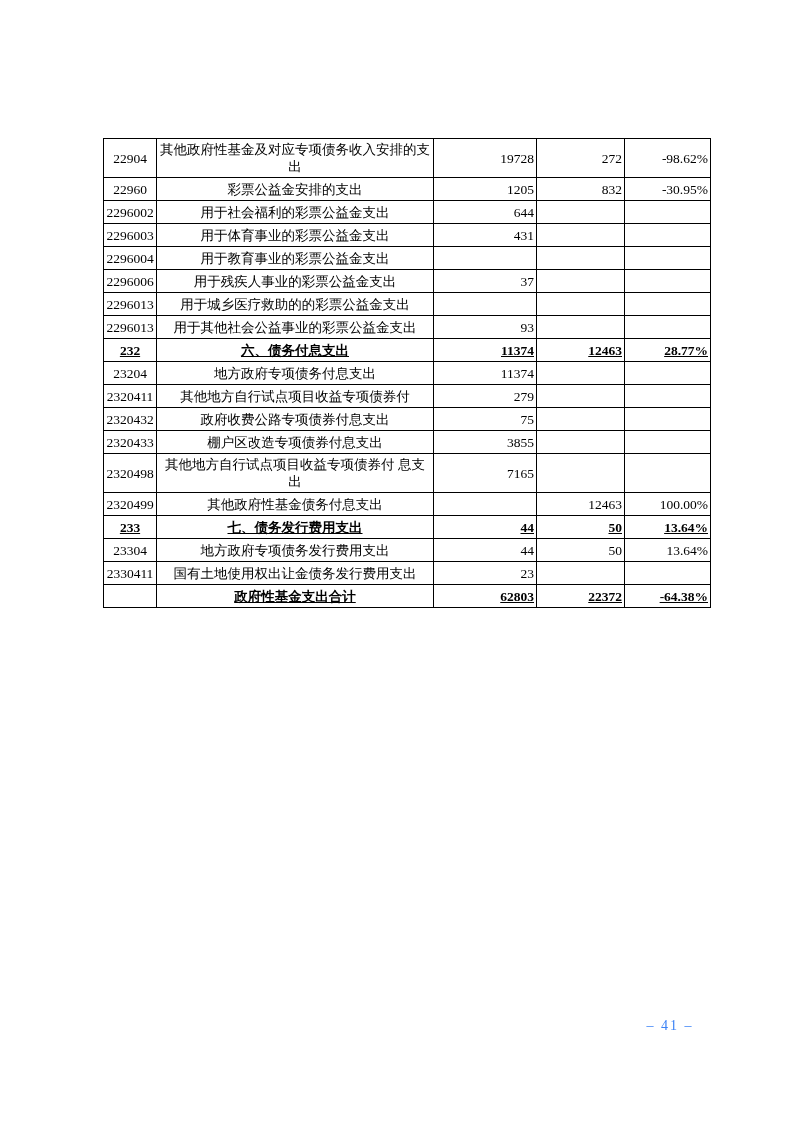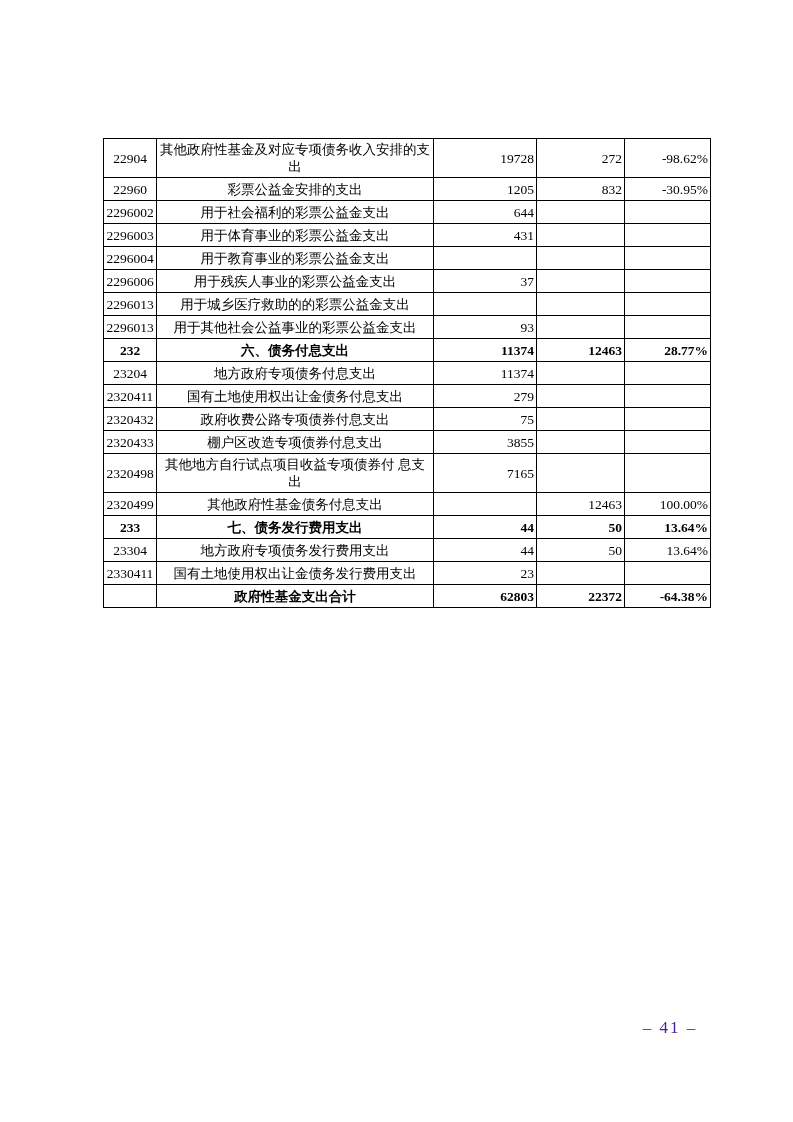--- a/index.html
+++ b/index.html
@@ -38,30 +38,30 @@
     overflow: hidden;
     word-break: break-all;
   }
   table.budget-table tr {
     height: 23px;
     margin-top: 12px;
   }
   td.cell-code { text-align: center; }
   td.cell-desc { text-align: center; }
   td.cell-num  { text-align: right; padding-right: 3px; }
-  tr.row-bold td { font-weight: bold; }
+  tr.row-bold td { font-weight: bold; text-decoration: underline; }
   .page-number {
     position: absolute;
     left: 628px;
     top: 1018px;
     width: 84px;
     text-align: center;
-    font-size: 17px;
+    font-size: 14px;
     letter-spacing: 2px;
-    color: #4c1d95;
+    color: #3b82f6;
   }
 </style>
 </head>
 <body>
 
 <div class="page">
 
   <table class="budget-table">
     <colgroup>
       <col style="width:53px">
@@ -136,21 +136,21 @@
         </tr>
         <tr>
           <td class="cell-code">23204</td>
           <td class="cell-desc">地方政府专项债务付息支出</td>
           <td class="cell-num">11374</td>
           <td class="cell-num"></td>
           <td class="cell-num"></td>
         </tr>
         <tr>
           <td class="cell-code">2320411</td>
-          <td class="cell-desc">国有土地使用权出让金债务付息支出</td>
+          <td class="cell-desc">其他地方自行试点项目收益专项债券付</td>
           <td class="cell-num">279</td>
           <td class="cell-num"></td>
           <td class="cell-num"></td>
         </tr>
         <tr>
           <td class="cell-code">2320432</td>
           <td class="cell-desc">政府收费公路专项债券付息支出</td>
           <td class="cell-num">75</td>
           <td class="cell-num"></td>
           <td class="cell-num"></td>

